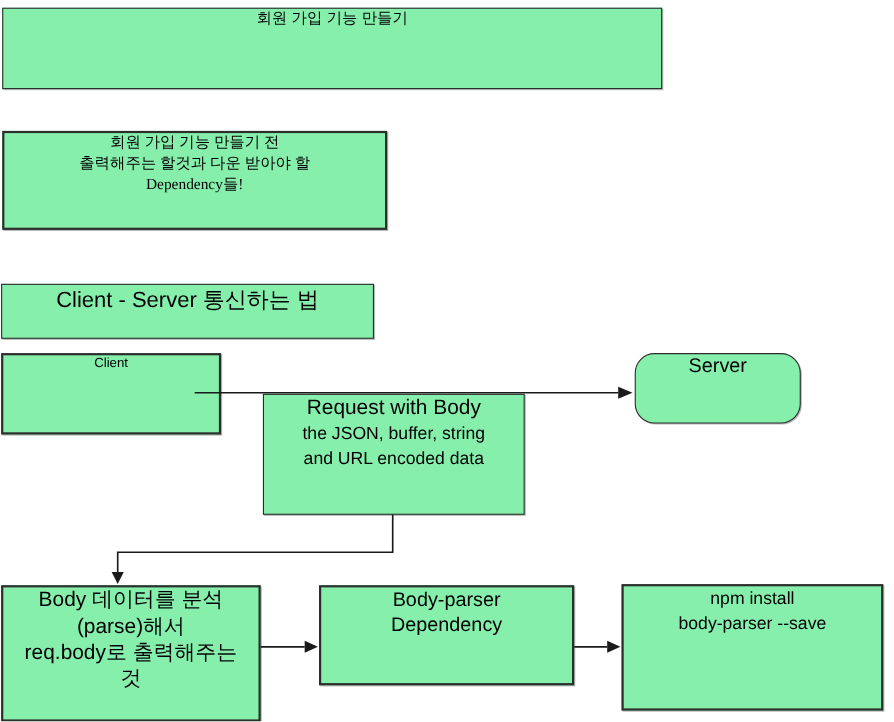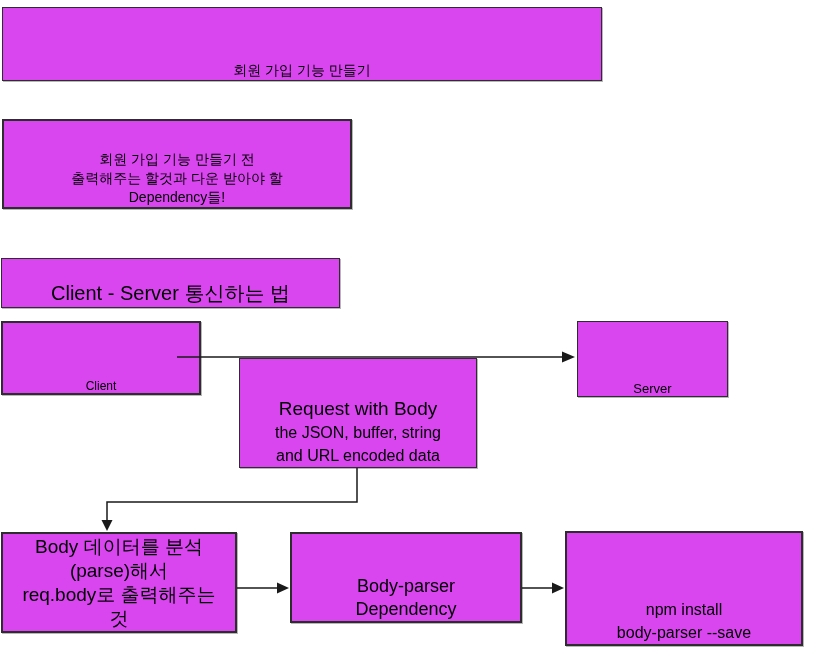--- a/index.html
+++ b/index.html
@@ -11,43 +11,43 @@
   #canvas {
     position: relative;
     width: 813px;
     height: 656px;
     background: #ffffff;
     overflow: hidden;
   }
   .node {
     position: absolute;
     box-sizing: border-box;
-    background: #d946ef;
+    background: #86efac;
     border: 2px solid #2d2d2d;
     box-shadow: 1px 1px 0 0 #b7b7b7;
     display: flex;
     flex-direction: column;
     align-items: center;
-    justify-content: flex-end;
+    justify-content: flex-start;
     text-align: center;
     color: #000000;
     z-index: 2;
   }
   .node.thin { border-width: 1.5px; }
   .node span { display: block; }
 
   
   #n-signup-header { left: 2px;   top: 7px;   width: 600px; height: 74px;  font-size: 14px; }
-  #n-prep-note     { left: 2px;   top: 119px; width: 350px; height: 90px;  font-size: 14px; line-height: 19px; }
+  #n-prep-note     { left: 2px;   top: 119px; width: 350px; height: 90px;  font-size: 14px; line-height: 19px; font-family: Liberation Serif, serif; }
   #n-section-title { left: 1px;   top: 258px; width: 339px; height: 50px;  font-size: 20px; }
   #n-client        { left: 1px;   top: 321px; width: 200px; height: 74px;  font-size: 12px; }
-  #n-server        { left: 577px; top: 321px; width: 151px; height: 76px;  font-size: 13px; }
+  #n-server        { left: 577px; top: 321px; width: 151px; height: 64px;  font-size: 18px; border-radius: 18px; }
   #n-request       { left: 239px; top: 358px; width: 238px; height: 110px; font-size: 16px; line-height: 23px; }
   #n-request .big  { font-size: 19px; line-height: 24px; }
-  #n-body-parse    { left: 1px;   top: 532px; width: 236px; height: 101px; font-size: 19px; line-height: 24px; }
+  #n-body-parse    { left: 1px;   top: 532px; width: 236px; height: 124px; font-size: 19px; line-height: 24px; }
   #n-bp-dep        { left: 290px; top: 532px; width: 232px; height: 91px; font-size: 18px; line-height: 23px; }
   #n-npm           { left: 565px; top: 531px; width: 238px; height: 115px; font-size: 16px; line-height: 23px; }
 
   #edges-layer {
     position: absolute;
     left: 0; top: 0;
     width: 813px; height: 656px;
     z-index: 3;
     pointer-events: none;
   }

